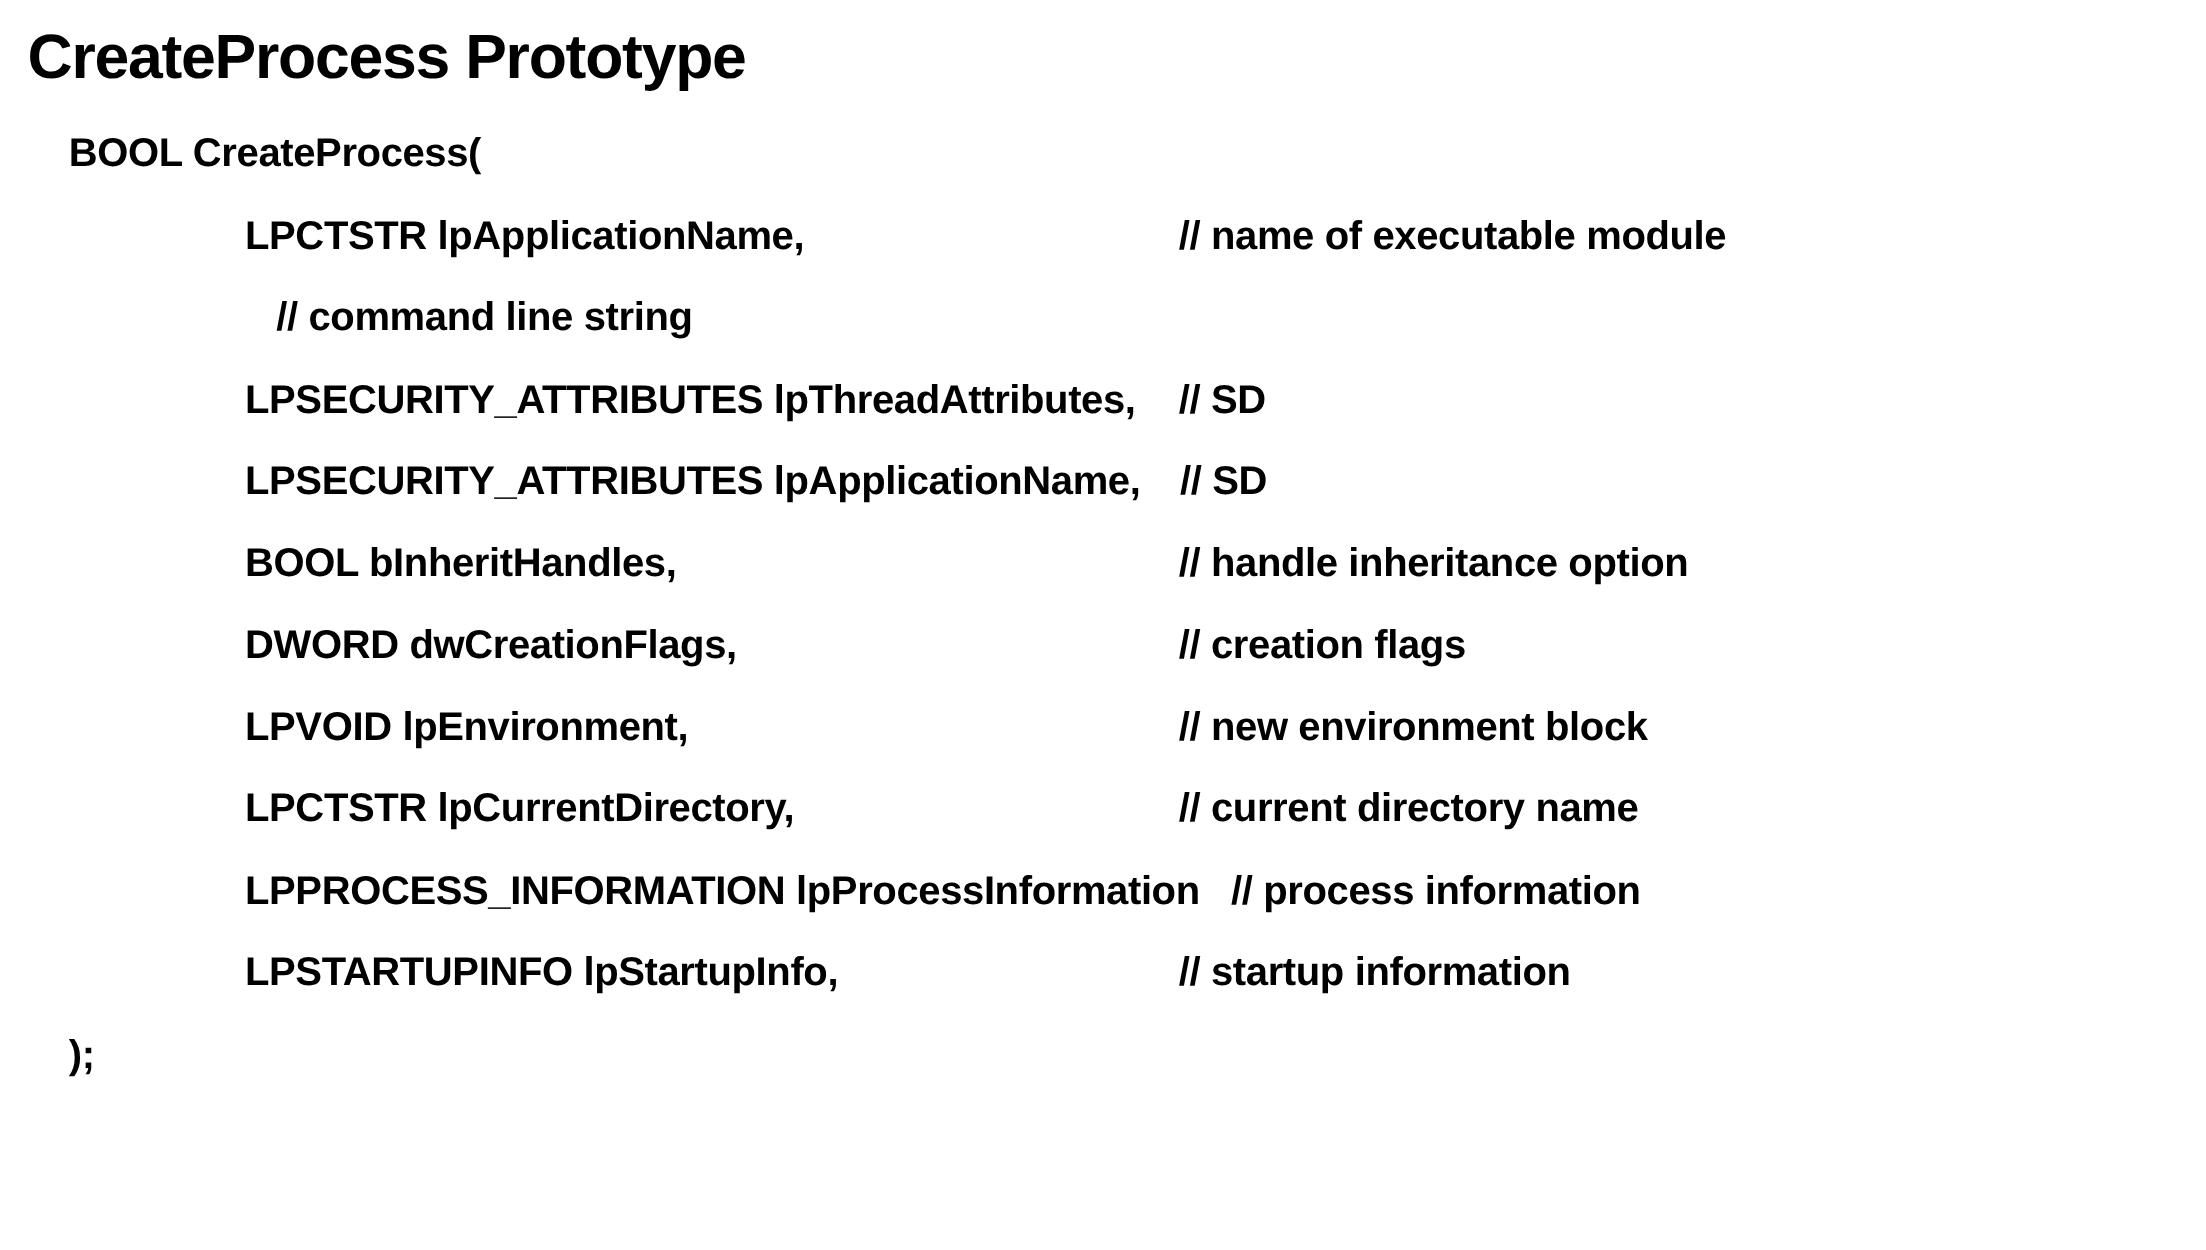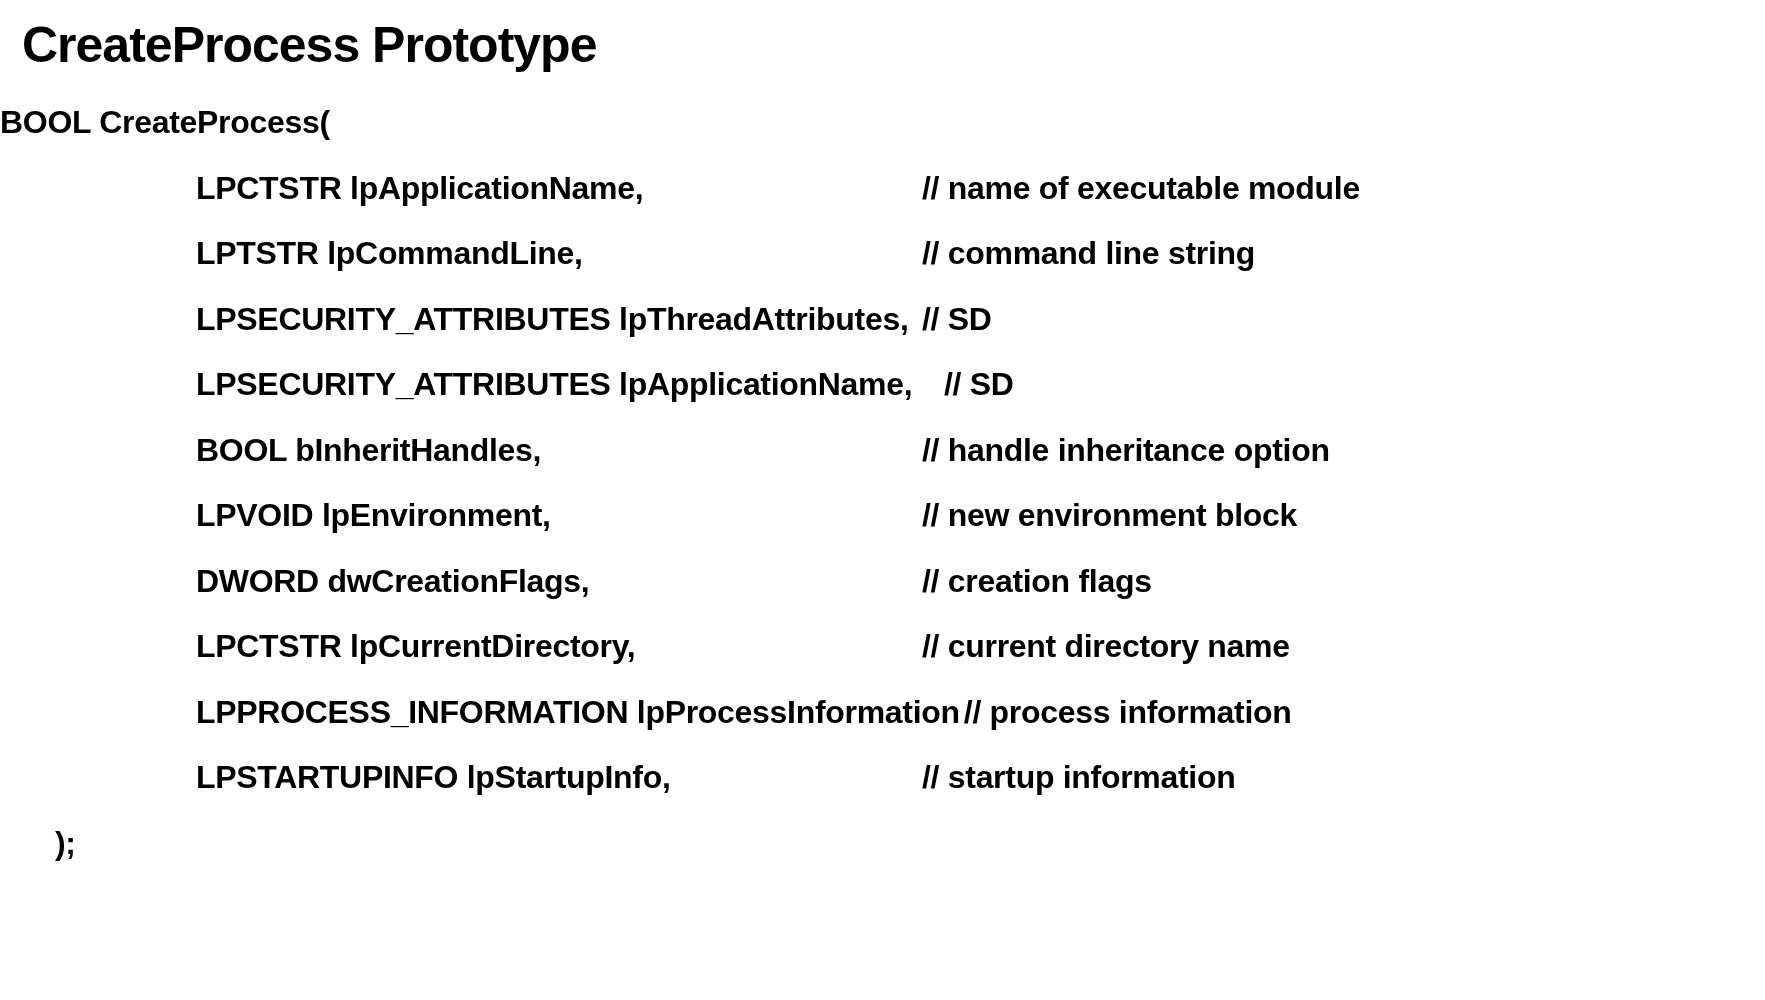--- a/index.html
+++ b/index.html
@@ -28,35 +28,36 @@
     white-space: nowrap;
   }
   .code {
     margin-top: 16px;
     font-size: 32px;
     line-height: 65.5px;
     letter-spacing: -0.3px;
     color: #000000;
   }
   .code-open {
+    padding-left: 55px;
     white-space: nowrap;
   }
   .param-row {
     padding-left: 196px;
     white-space: nowrap;
     display: flex;
     align-items: flex-end;
   }
   .param-decl {
     display: inline-block;
     min-width: 722px;
   }
   .param-comment {
     display: inline-block;
-    margin-left: 4px;
+    margin-left: 25px;
   }
   .param-row.gap-wide .param-comment {
     margin-left: 26px;
   }
   .code-close {
     padding-left: 55px;
     white-space: nowrap;
   }
 </style>
 </head>
@@ -69,47 +70,46 @@
   <div class="code">
 
     <div class="code-open">BOOL CreateProcess(</div>
 
     <div class="param-row">
       <span class="param-decl">LPCTSTR lpApplicationName,</span>
       <span class="param-comment">// name of executable module</span>
     </div>
 
     <div class="param-row">
-      <span class="param-decl">LPTSTR lpCommandLine,</span>
       <span class="param-comment">// command line string</span>
     </div>
 
     <div class="param-row">
       <span class="param-decl">LPSECURITY_ATTRIBUTES lpThreadAttributes,</span>
       <span class="param-comment">// SD</span>
     </div>
 
     <div class="param-row gap-wide">
       <span class="param-decl">LPSECURITY_ATTRIBUTES lpApplicationName,</span>
       <span class="param-comment">// SD</span>
     </div>
 
     <div class="param-row">
       <span class="param-decl">BOOL bInheritHandles,</span>
       <span class="param-comment">// handle inheritance option</span>
     </div>
 
     <div class="param-row">
-      <span class="param-decl">LPVOID lpEnvironment,</span>
-      <span class="param-comment">// new environment block</span>
+      <span class="param-decl">DWORD dwCreationFlags,</span>
+      <span class="param-comment">// creation flags</span>
     </div>
 
     <div class="param-row">
-      <span class="param-decl">DWORD dwCreationFlags,</span>
-      <span class="param-comment">// creation flags</span>
+      <span class="param-decl">LPVOID lpEnvironment,</span>
+      <span class="param-comment">// new environment block</span>
     </div>
 
     <div class="param-row">
       <span class="param-decl">LPCTSTR lpCurrentDirectory,</span>
       <span class="param-comment">// current directory name</span>
     </div>
 
     <div class="param-row">
       <span class="param-decl">LPPROCESS_INFORMATION lpProcessInformation</span>
       <span class="param-comment">// process information</span>

